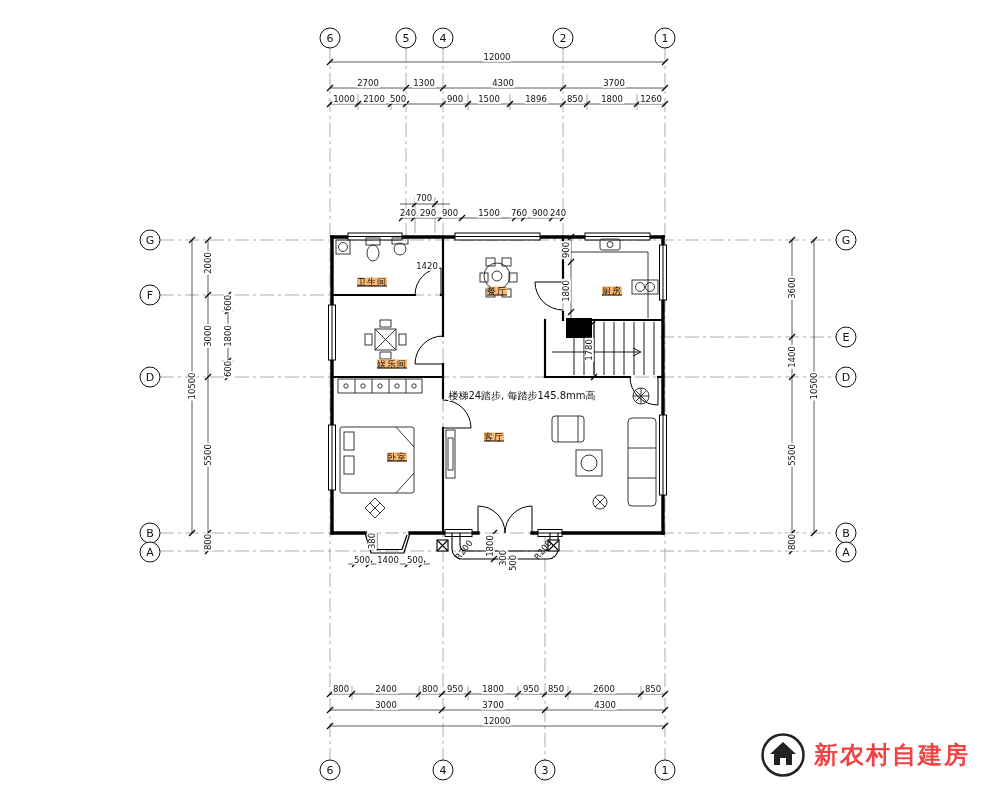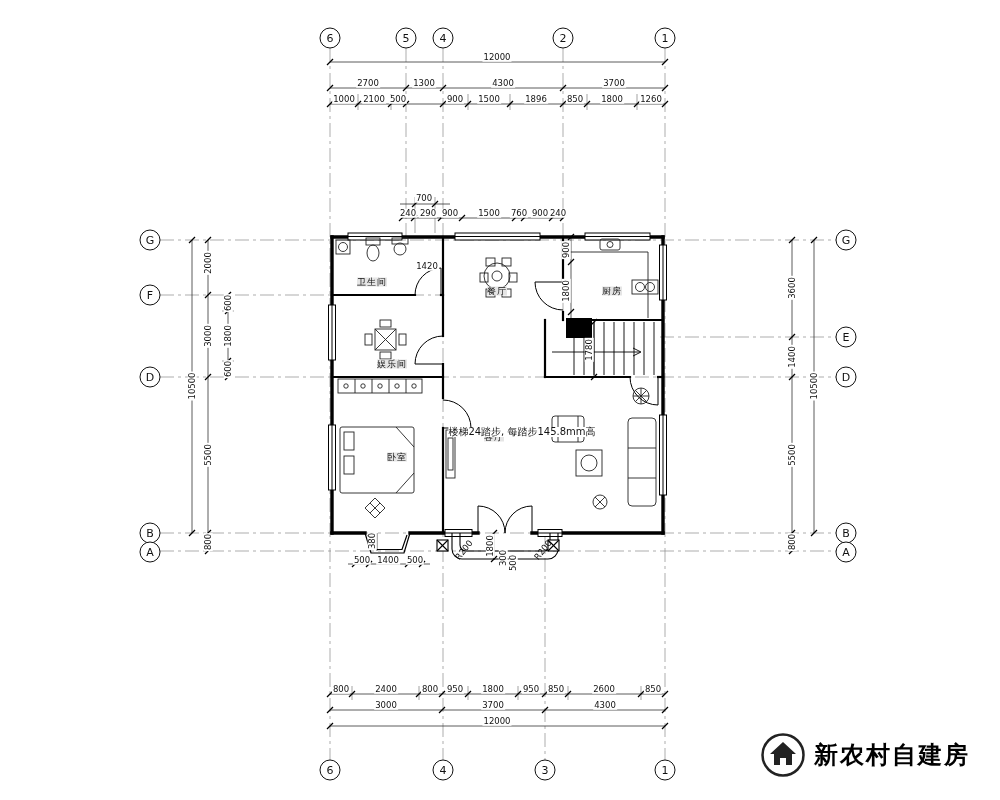--- a/index.html
+++ b/index.html
@@ -6,26 +6,26 @@
   .sheet{position:relative;width:1000px;height:800px;background:#fff;overflow:hidden;
          font-family:"DejaVu Sans",sans-serif;color:#111;}
   .plan{position:absolute;left:0;top:0;}
   .bubble{position:absolute;width:19px;height:19px;border:1.3px solid #111;border-radius:50%;
           background:#fff;display:flex;align-items:center;justify-content:center;
           font-size:11px;line-height:1;transform:translate(-50%,-50%);}
   .dim{position:absolute;font-size:8.5px;line-height:1;white-space:nowrap;background:#fff;
        padding:0 1px;transform:translate(-50%,-50%);}
   .dim.v{transform:translate(-50%,-50%) rotate(-90deg);}
   .dim.r45{transform:translate(-50%,-50%) rotate(-52deg);background:transparent;}
-  .room{position:absolute;font-size:9px;line-height:1;white-space:nowrap;background:#e5e5e5;
-        transform:translate(-50%,-50%);letter-spacing:1px;}
+  .room{position:absolute;font-size:9px;line-height:1;white-space:nowrap;background:#fdba74;
+        transform:translate(-50%,-50%);letter-spacing:1px;text-decoration:underline;}
   .note{position:absolute;font-size:10px;line-height:1;white-space:nowrap;background:#fff;
-        transform:translate(-50%,-50%);margin-top:36px;}
+        transform:translate(-50%,-50%);}
   .brand{position:absolute;left:760px;top:732px;display:flex;align-items:center;gap:8px;}
-  .brand-text{font-size:24px;font-weight:bold;color:#000000;letter-spacing:2px;line-height:1;}
+  .brand-text{font-size:24px;font-weight:bold;color:#ef4444;letter-spacing:2px;line-height:1;}
 </style>
 </head>
 <body>
 
 <div class="sheet">
 
   <svg class="plan" width="1000" height="800" viewBox="0 0 1000 800">
     <defs>
       <line id="tk" x1="-3" y1="3" x2="3" y2="-3" stroke="#000" stroke-width="1.3"></line>
     </defs>

